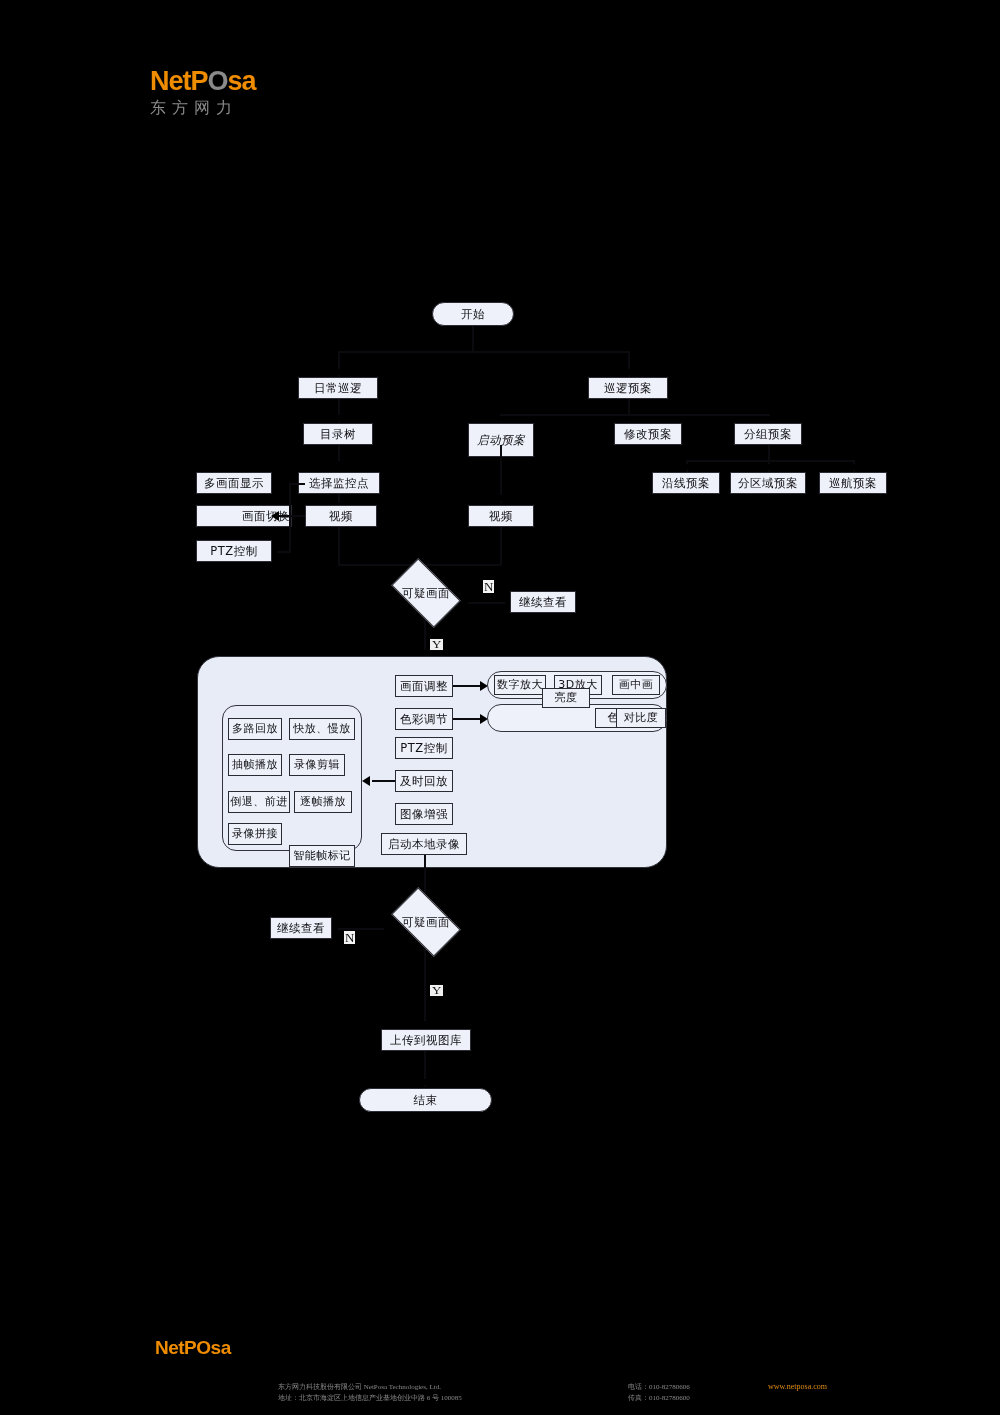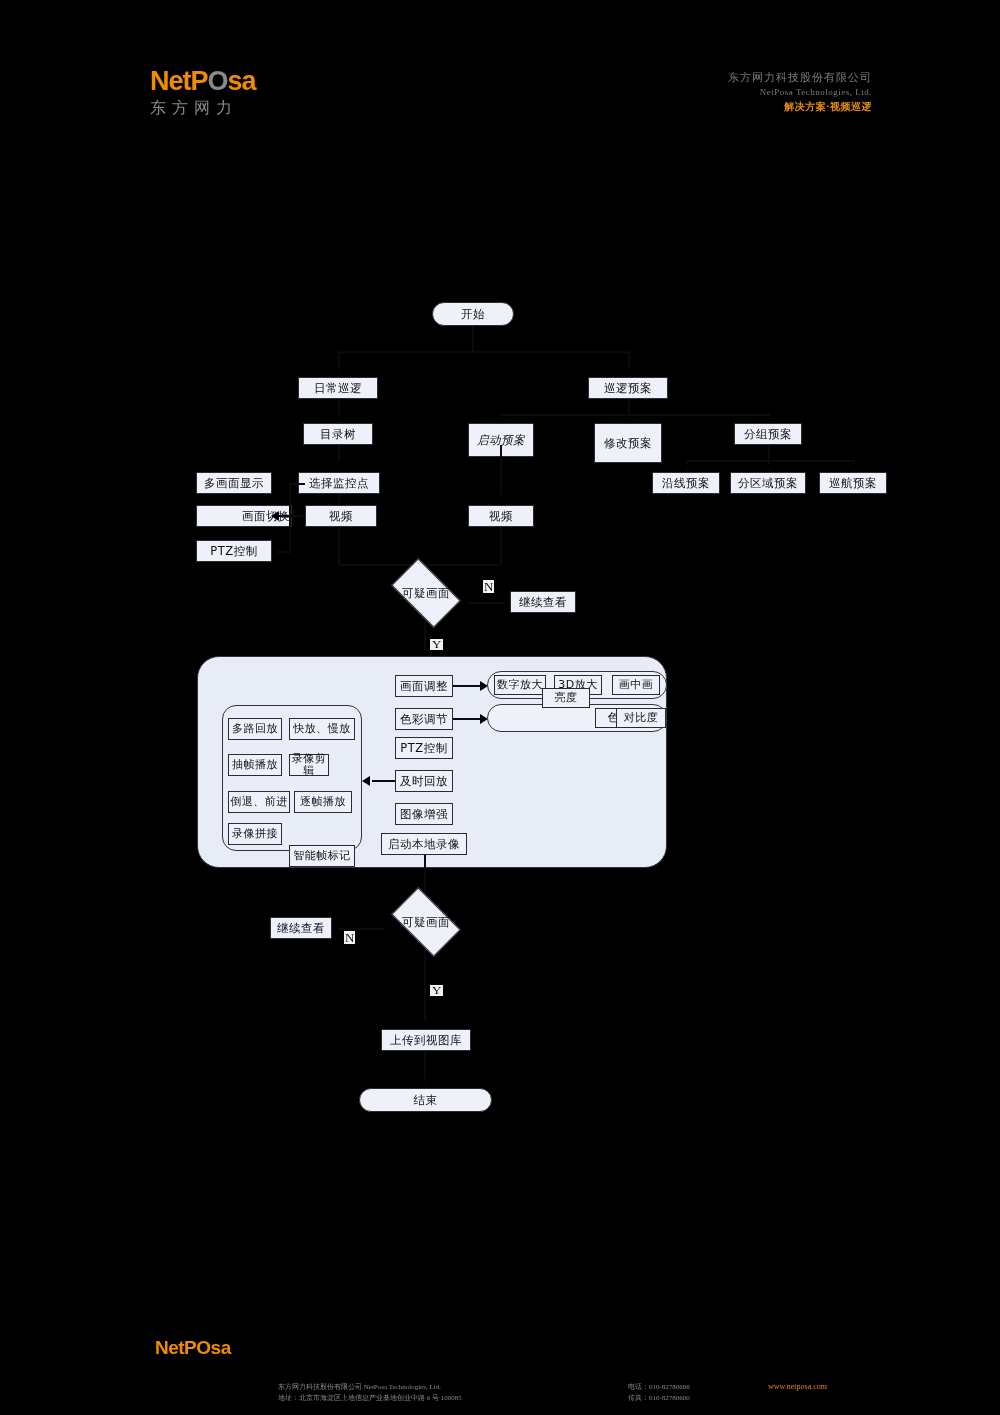--- a/index.html
+++ b/index.html
@@ -81,25 +81,20 @@
 </style>
 </head>
 <body>
 
 <div class="page">
 
   <div class="hdr-logo">
     <div class="logo-word"><span>NetP</span><span class="grey">O</span><span>sa</span></div>
     <div class="logo-sub">东方网力</div>
   </div>
-  <div class="hdr-right">
-    <div class="l1">东方网力科技股份有限公司</div>
-    <div class="l2">NetPosa Technologies, Ltd.</div>
-    <div class="l3">解决方案·视频巡逻</div>
-  </div>
 
   <div class="fc">
 
     <div class="node term" style="left:432px;top:302px;width:82px;height:24px;">开始</div>
     <div class="ln v" style="left:472px;top:326px;height:26px;"></div>
 
     <div class="ln h" style="left:338px;top:351px;width:292px;"></div>
     <div class="ln v" style="left:338px;top:351px;height:26px;"></div>
     <div class="arr down" style="left:333px;top:369px;"></div>
     <div class="ln v" style="left:628px;top:351px;height:26px;"></div>
@@ -115,21 +110,21 @@
     <div class="ln v" style="left:628px;top:399px;height:16px;"></div>
     <div class="ln h" style="left:500px;top:414px;width:268px;"></div>
     <div class="ln v" style="left:500px;top:414px;height:10px;"></div>
     <div class="arr down" style="left:495px;top:416px;"></div>
     <div class="ln v" style="left:628px;top:414px;height:10px;"></div>
     <div class="arr down" style="left:623px;top:416px;"></div>
     <div class="ln v" style="left:768px;top:414px;height:10px;"></div>
     <div class="arr down" style="left:763px;top:416px;"></div>
 
     <div class="node" style="left:468px;top:423px;width:66px;height:34px;font-style:italic;">启动预案</div>
-    <div class="node" style="left:594px;top:423px;width:68px;height:40px;">修改预案</div>
+    <div class="node" style="left:614px;top:423px;width:68px;height:22px;">修改预案</div>
     <div class="node" style="left:734px;top:423px;width:68px;height:22px;">分组预案</div>
 
     <div class="ln v" style="left:768px;top:445px;height:16px;"></div>
     <div class="ln h" style="left:686px;top:460px;width:168px;"></div>
     <div class="ln v" style="left:686px;top:460px;height:12px;"></div>
     <div class="arr down" style="left:681px;top:464px;"></div>
     <div class="ln v" style="left:768px;top:460px;height:12px;"></div>
     <div class="arr down" style="left:763px;top:464px;"></div>
     <div class="ln v" style="left:853px;top:460px;height:12px;"></div>
     <div class="arr down" style="left:848px;top:464px;"></div>
@@ -180,21 +175,21 @@
     <div class="ln v" style="left:424px;top:620px;height:36px;"></div>
     <div class="ylab" style="left:430px;top:638px;">Y</div>
     <div class="arr down" style="left:419px;top:650px;"></div>
 
     <div class="group-box" style="left:197px;top:656px;width:470px;height:212px;"></div>
 
     <div class="group-box inner" style="left:222px;top:705px;width:140px;height:146px;"></div>
     <div class="node small" style="left:228px;top:718px;width:54px;height:22px;">多路回放</div>
     <div class="node small" style="left:289px;top:718px;width:66px;height:22px;">快放、慢放</div>
     <div class="node small" style="left:228px;top:754px;width:54px;height:22px;">抽帧播放</div>
-    <div class="node small" style="left:289px;top:754px;width:40px;height:22px;text-align:center;">录像剪辑</div>
+    <div class="node small" style="left:289px;top:754px;width:56px;height:22px;text-align:center;">录像剪辑</div>
     <div class="node small" style="left:228px;top:791px;width:62px;height:22px;">倒退、前进</div>
     <div class="node small" style="left:294px;top:791px;width:58px;height:22px;">逐帧播放</div>
     <div class="node small" style="left:228px;top:823px;width:54px;height:22px;">录像拼接</div>
     <div class="node small" style="left:289px;top:823px;width:66px;height:22px;margin-top:22px;">智能帧标记</div>
 
     <div class="node" style="left:395px;top:675px;width:58px;height:22px;">画面调整</div>
     <div class="node" style="left:395px;top:708px;width:58px;height:22px;">色彩调节</div>
     <div class="node" style="left:395px;top:737px;width:58px;height:22px;">PTZ控制</div>
     <div class="node" style="left:395px;top:770px;width:58px;height:22px;">及时回放</div>
     <div class="node" style="left:395px;top:803px;width:58px;height:22px;">图像增强</div>

